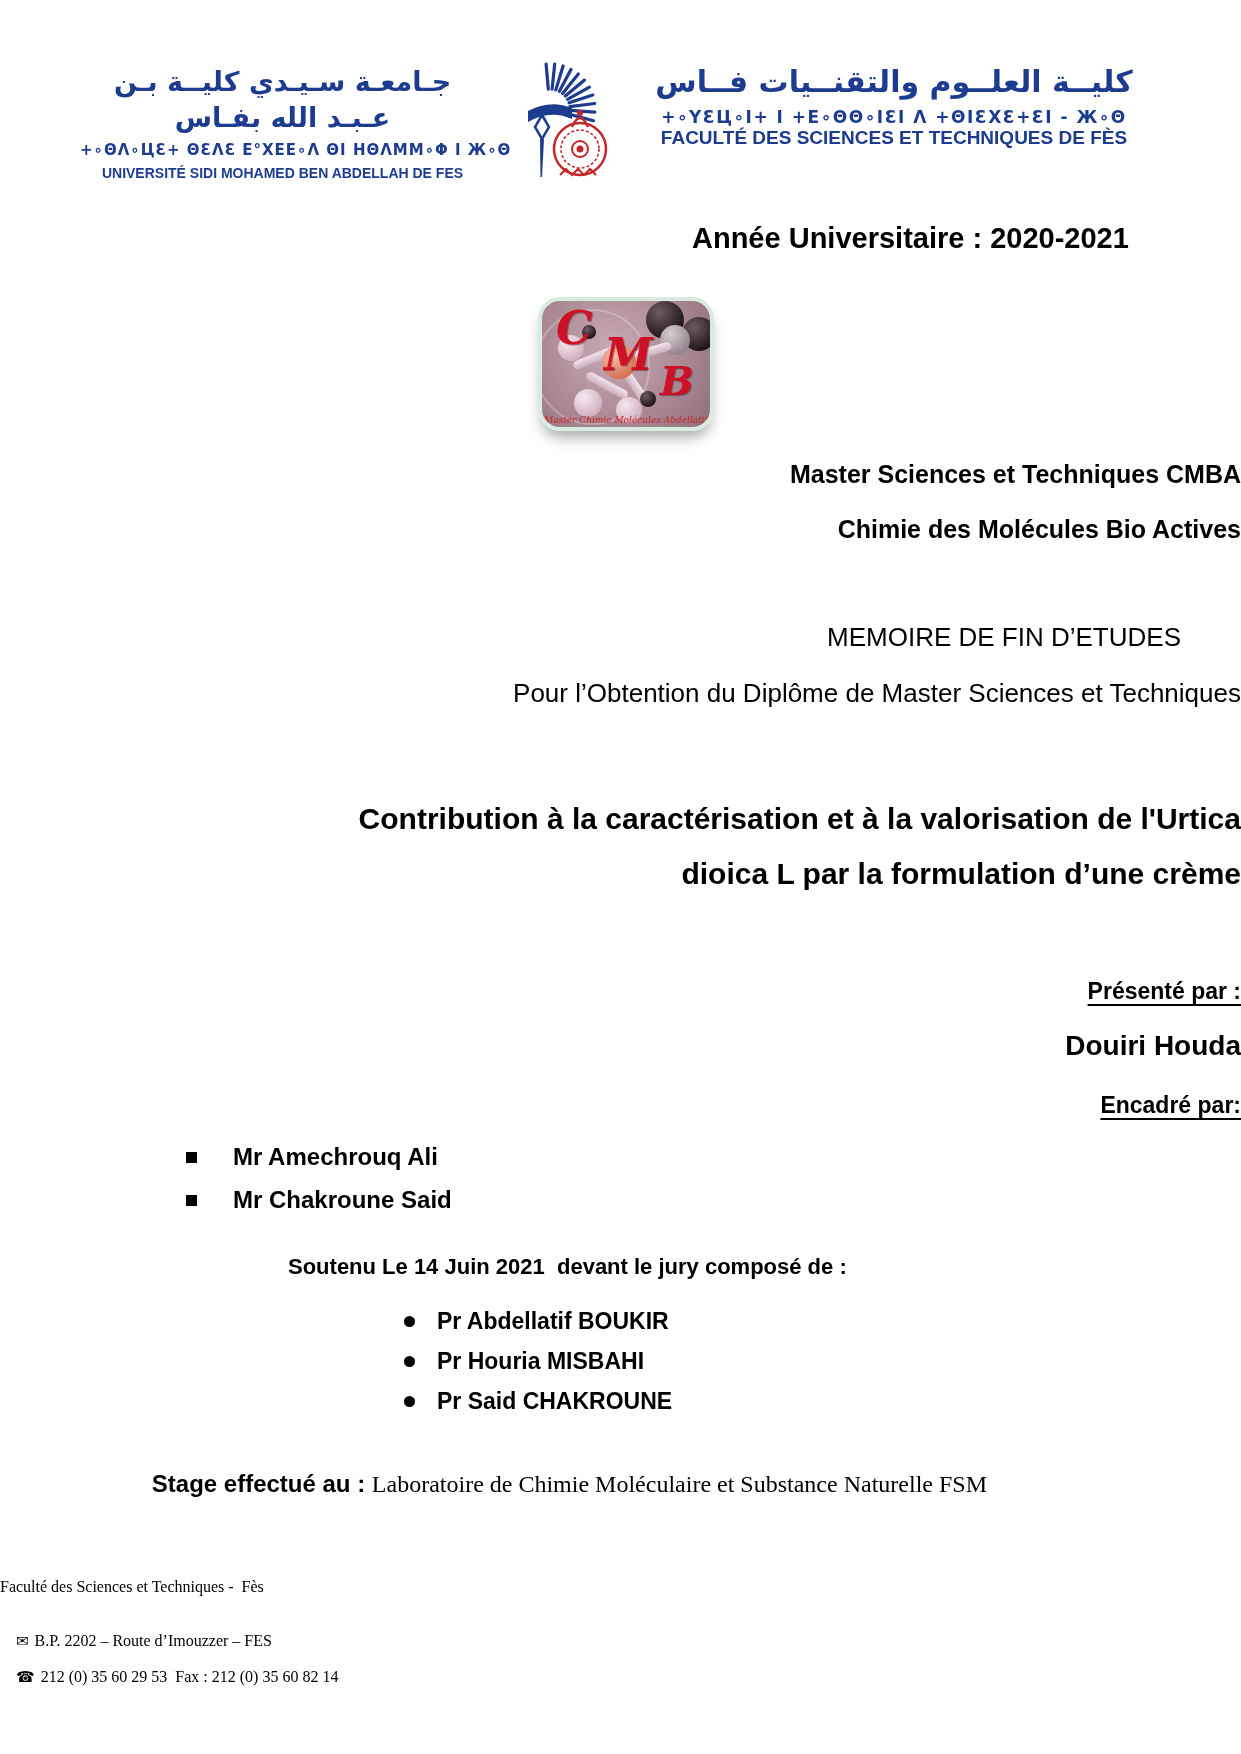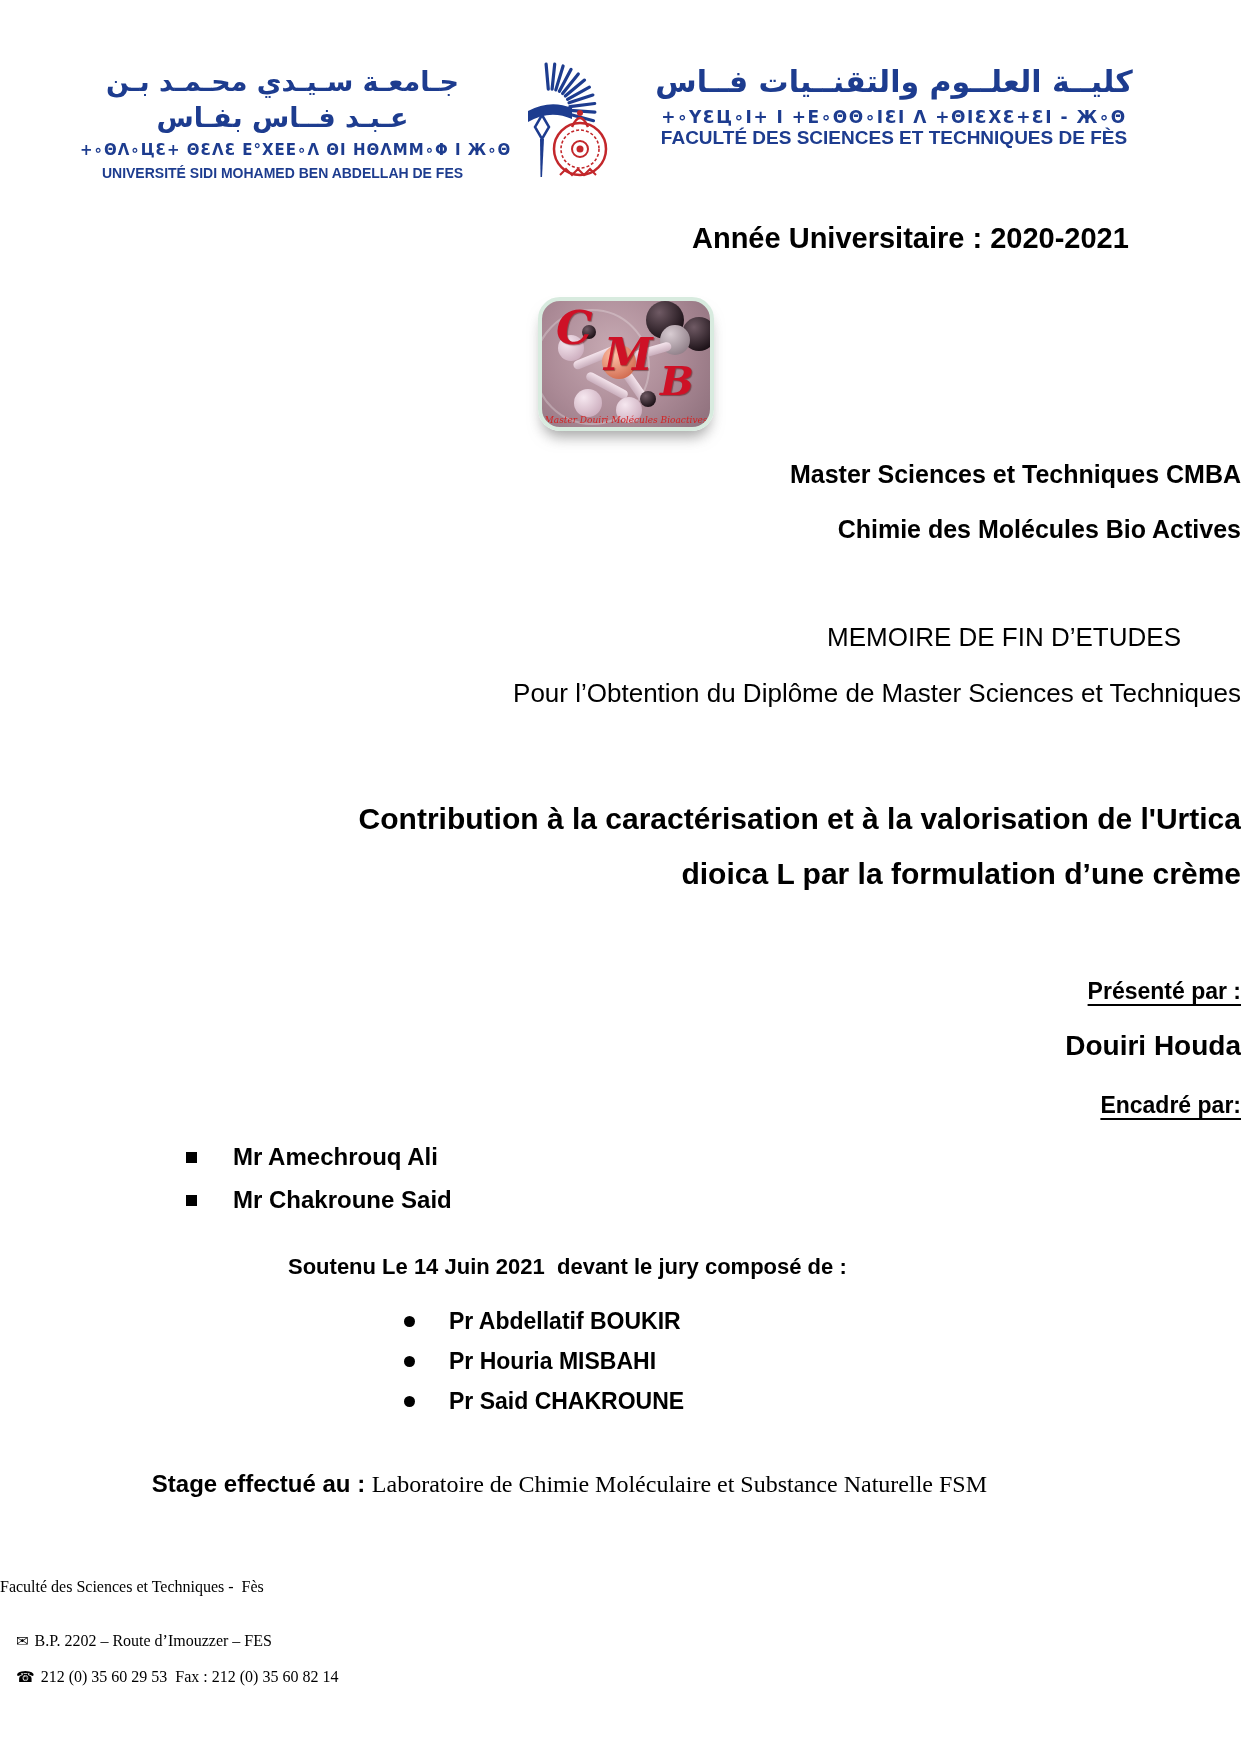--- a/index.html
+++ b/index.html
@@ -62,21 +62,21 @@
   .encadre   { top:1092px; font-size:23px; font-weight:bold; }
 
   
   .supervisors { position:absolute; top:1143px; left:186px; }
   .sup-item { display:flex; align-items:center; margin-bottom:15px;
               font-size:24px; font-weight:bold; }
   .sq-bullet { width:11px; height:11px; background:#000; margin-right:36px; flex:none; }
   .soutenu { position:absolute; top:1254px; left:288px; font-size:22px; font-weight:bold; white-space:pre-wrap; }
   .jury { position:absolute; top:1308px; left:404px; }
   .jury-item { display:flex; align-items:center; margin-bottom:13px;
-               font-size:23px; font-weight:bold;gap:12px; }
+               font-size:23px; font-weight:bold; }
   .rd-bullet { width:11px; height:11px; border-radius:50%; background:#000; margin-right:22px; flex:none; }
 
   
   .stage { position:absolute; top:1452px; left:134px; white-space:pre-wrap; }
   .stage-label { font-size:24px; font-weight:bold; }
   .stage-value { font-family:"Liberation Serif","DejaVu Serif",serif; font-size:24px; }
 
   
   .footer-line { position:absolute; left:0; width:1241px; text-align:left;
                  font-family:"Liberation Serif","DejaVu Serif",serif; font-size:16px;
@@ -85,21 +85,21 @@
   .f2 { top:1614px; }
   .f3 { top:1650px; }
   .f-icon { font-family:"DejaVu Sans",sans-serif; font-size:15px; margin-right:6px; }
 </style>
 </head>
 <body>
 
 <div class="page">
 
   <div class="h-left">
-    <div class="arabic">جـامعـة سـيـدي محـمـد بـن عـبـد فــاس بفـاس</div>
+    <div class="arabic">جـامعـة سـيـدي كليــة بـن عـبـد الله بفـاس</div>
     <div class="tifinagh">+∘ΘΛ∘ЦƐ+ ΘƐΛƐ Ε°ΧΕΕ∘Λ ΘΙ ΗΘΛΜΜ∘Φ Ι Ж∘Θ</div>
     <div class="french">UNIVERSITÉ SIDI MOHAMED BEN ABDELLAH DE FES</div>
   </div>
 
   <svg class="emblem" viewBox="0 0 126 132">
     <g stroke="#1d3c8f" stroke-width="3.2" stroke-linecap="round">
       <line x1="77.3" y1="67.2" x2="101.5" y2="73.7"></line>
       <line x1="78.0" y1="63.4" x2="102.9" y2="65.1"></line>
       <line x1="77.9" y1="59.6" x2="102.7" y2="56.5"></line>
       <line x1="77.0" y1="55.8" x2="100.8" y2="48.1"></line>
@@ -145,21 +145,21 @@
     <div class="stick" style="left:42px; top:80px; width:46px; transform:rotate(28deg);"></div>
     <div class="stick" style="left:76px; top:82px; width:36px; transform:rotate(55deg);"></div>
     <div class="sph lpink" style="left:16px;  top:34px;  width:26px; height:26px;"></div>
     <div class="sph lpink" style="left:32px;  top:88px;  width:28px; height:28px;"></div>
     <div class="sph lpink" style="left:74px;  top:96px;  width:26px; height:26px;"></div>
     <div class="sph dark" style="left:98px;  top:90px;  width:16px; height:16px;"></div>
     <div class="sph pinkc" style="left:60px;  top:44px;  width:34px; height:34px;"></div>
     <div class="cmb-letter" style="left:14px;  top:4px;  font-size:46px;">C</div>
     <div class="cmb-letter" style="left:62px;  top:32px; font-size:44px;">M</div>
     <div class="cmb-letter" style="left:118px; top:60px; font-size:40px;">B</div>
-    <div class="cmb-caption">Master Douiri Molécules Bioactives</div>
+    <div class="cmb-caption">Master Chimie Molécules Abdellatif</div>
   </div>
 
   <div class="cline master">Master Sciences et Techniques CMBA</div>
   <div class="cline chimie">Chimie des Molécules Bio Actives</div>
 
   <div class="cline memoire">MEMOIRE DE FIN D’ETUDES</div>
   <div class="cline title">
     <div>Contribution à la caractérisation et à la valorisation de l'Urtica</div>
     <div>dioica L par la formulation d’une crème</div>
   </div>

